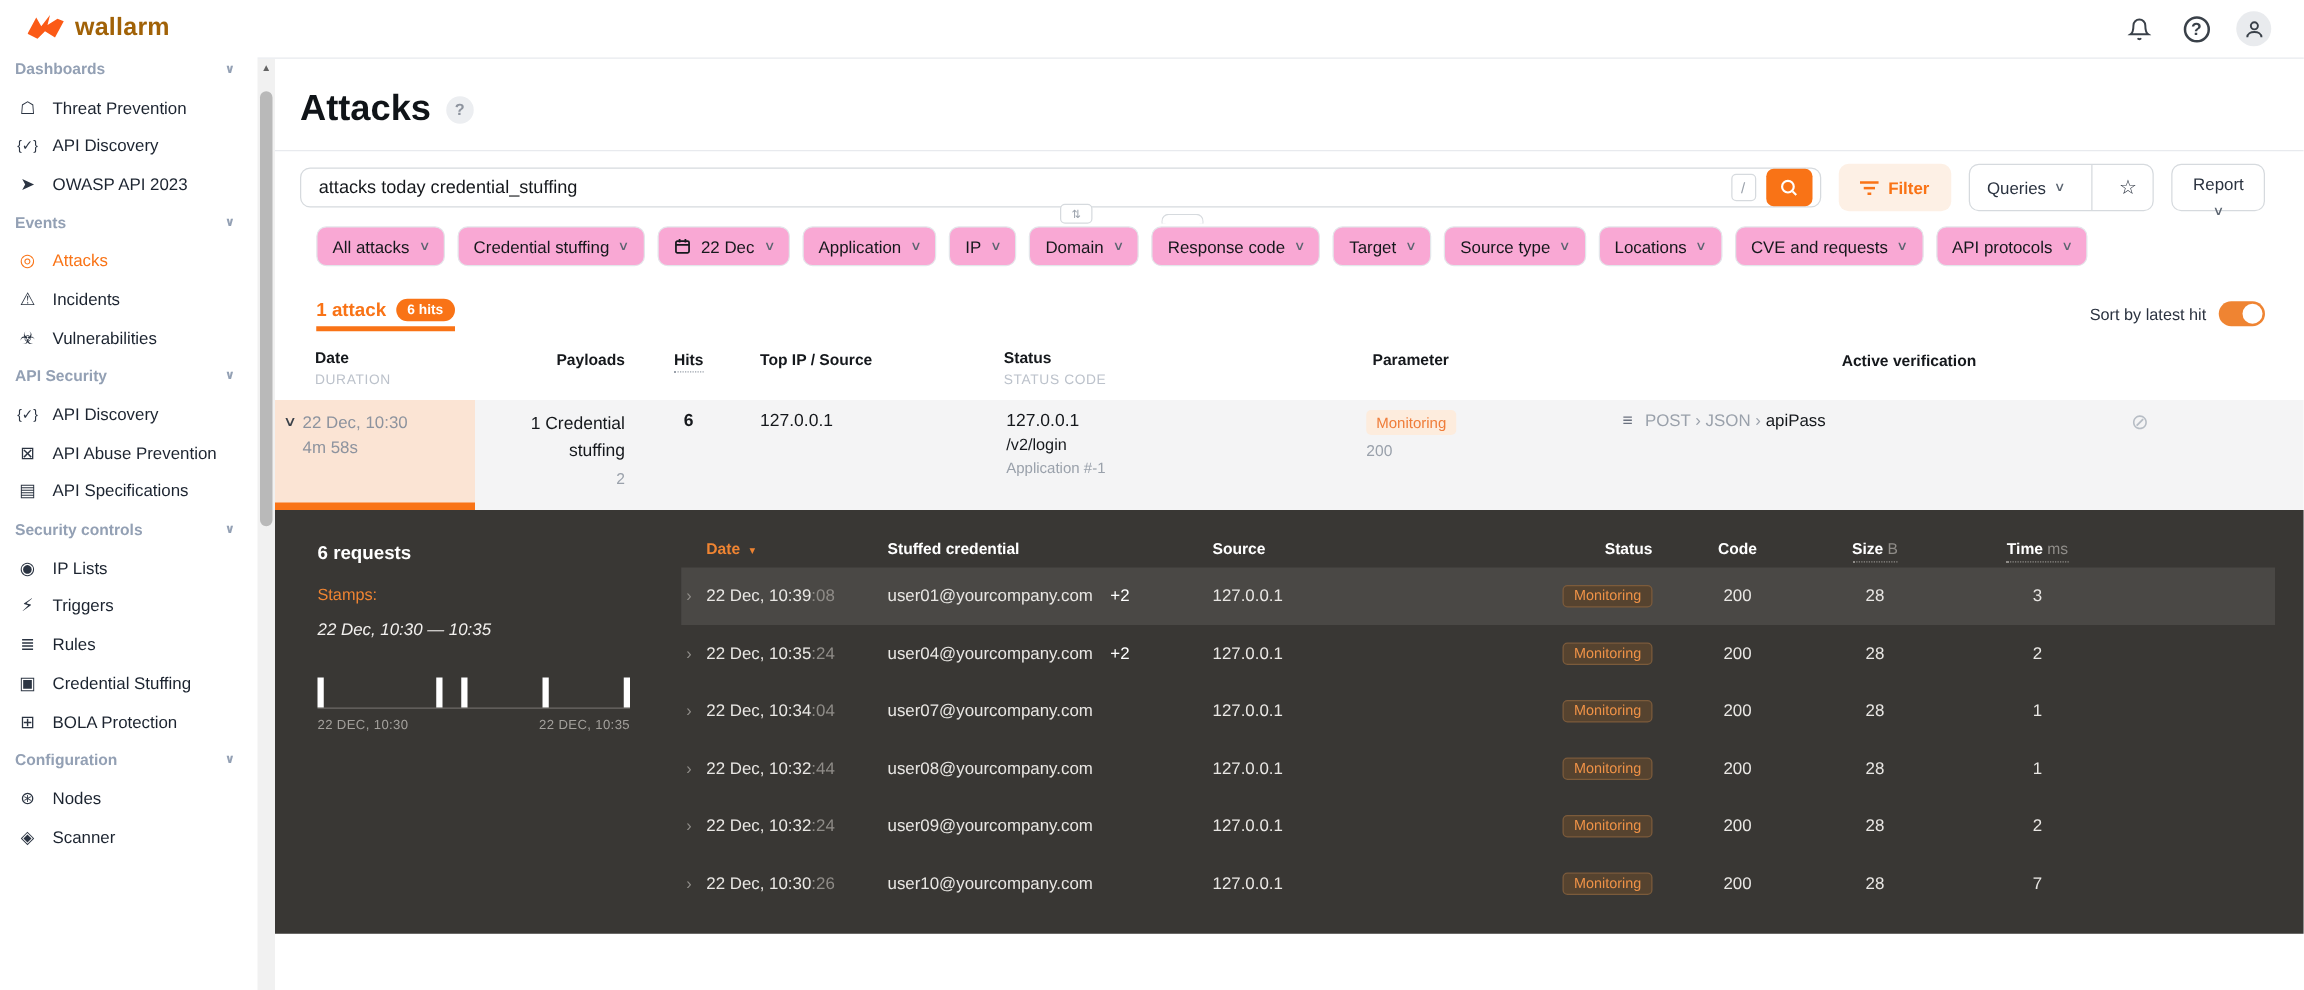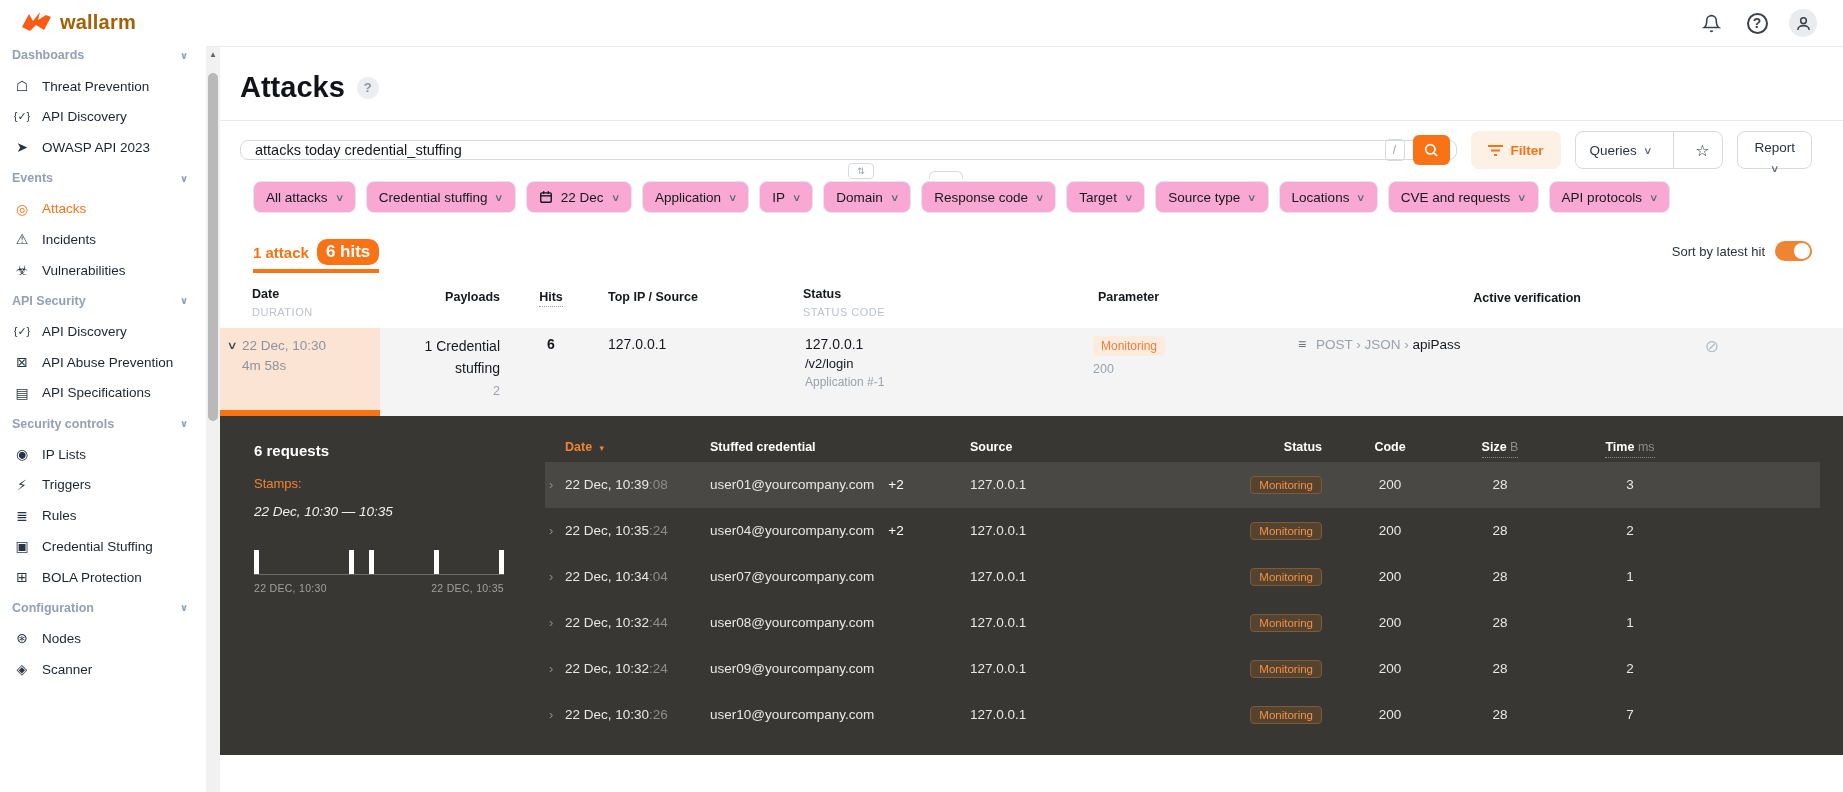--- a/index.html
+++ b/index.html
@@ -35,21 +35,21 @@
 
   
   .main { position:absolute; left:220px; top:47px; width:1623px; bottom:0; background:#fff; overflow:hidden; }
   .title-row { display:flex; align-items:center; gap:12px; padding:24px 0 0 20px; }
   .page-title { font-size:29px; font-weight:bold; color:#101418; }
   .title-help { width:22px; height:22px; border-radius:50%; background:#eceef1; color:#8d939e;
     font-size:13px; font-weight:bold; display:flex; align-items:center; justify-content:center; }
   .title-divider { height:1px; background:#e8eaee; margin-top:16px; }
 
   .search-row { display:flex; align-items:center; gap:14px; margin:10px 31px 0 20px; }
-  .search-box { flex:1; height:20px; border:1px solid #d6dade; border-radius:8px; display:flex;
+  .search-box { flex:1; height:32px; border:1px solid #d6dade; border-radius:8px; display:flex;
     align-items:center; padding:0 6px 0 14px; gap:8px; }
   .search-input { flex:1; border:none; outline:none; font-size:14.5px; color:#15181c;
     font-family:inherit; background:transparent; }
   .kbd-hint { width:20px; height:22px; border:1px solid #d6dade; border-radius:4px; color:#9aa1ab;
     font-size:12px; display:flex; align-items:center; justify-content:center; }
   .search-btn { width:37px; height:30px; background:#f97316; border:none; border-radius:6px;
     display:flex; align-items:center; justify-content:center; cursor:pointer; }
   .btn { height:38px; border-radius:8px; display:flex; align-items:center; gap:8px; font-size:13.5px;
     cursor:pointer; background:#fff; }
   .filter-btn { background:#fdf0e5; color:#f97316; padding:0 17px; border:none; font-weight:bold; }
@@ -65,21 +65,21 @@
     align-items:center; gap:8px; padding:0 12px; font-size:13.5px; color:#15181c; white-space:nowrap; cursor:pointer; }
   .frag1 { position:absolute; left:595px; top:-18px; width:26px; height:16px; border:1px solid #d6dade;
     border-radius:4px; background:#fff; font-size:9px; color:#9aa1ab; display:flex; align-items:center;
     justify-content:center; }
   .frag2 { position:absolute; left:676px; top:-10px; width:34px; height:8px; border:1px solid #d6dade;
     border-bottom:none; border-radius:6px 6px 0 0; background:#fff; }
 
   .results-row { display:flex; align-items:flex-start; justify-content:space-between; margin:26px 31px 0 33px; }
   .attack-tab { display:flex; align-items:center; gap:8px; border-bottom:4px solid #f97316; padding-bottom:4px; }
   .attack-count { font-size:15px; font-weight:bold; color:#f97316; }
-  .hits-badge { background:#f97316; color:#fff; font-size:17px; font-weight:bold; border-radius:10px; padding:3px 9px; }
+  .hits-badge { background:#f97316; color:#fff; font-size:11px; font-weight:bold; border-radius:10px; padding:3px 9px; }
   .sort-row { display:flex; align-items:center; gap:10px; margin-top:2px; }
   .sort-lbl { font-size:13px; color:#2b3340; }
   .toggle { width:37px; height:20px; background:#ef8432; border-radius:10px; position:relative; cursor:pointer; }
   .toggle-knob { position:absolute; right:2px; top:2px; width:16px; height:16px; border-radius:50%; background:#fff; }
 
   
   .atk-grid { display:grid; grid-template-columns:160px 130px 82px 200px 290px 200px 420px 1fr; }
   .atk-head { margin-top:12px; padding-bottom:10px; }
   .h-main { font-size:12.5px; font-weight:bold; color:#15181c; }
   .h-sub { font-size:11px; color:#bcc2cb; letter-spacing:.5px; margin-top:5px; }

